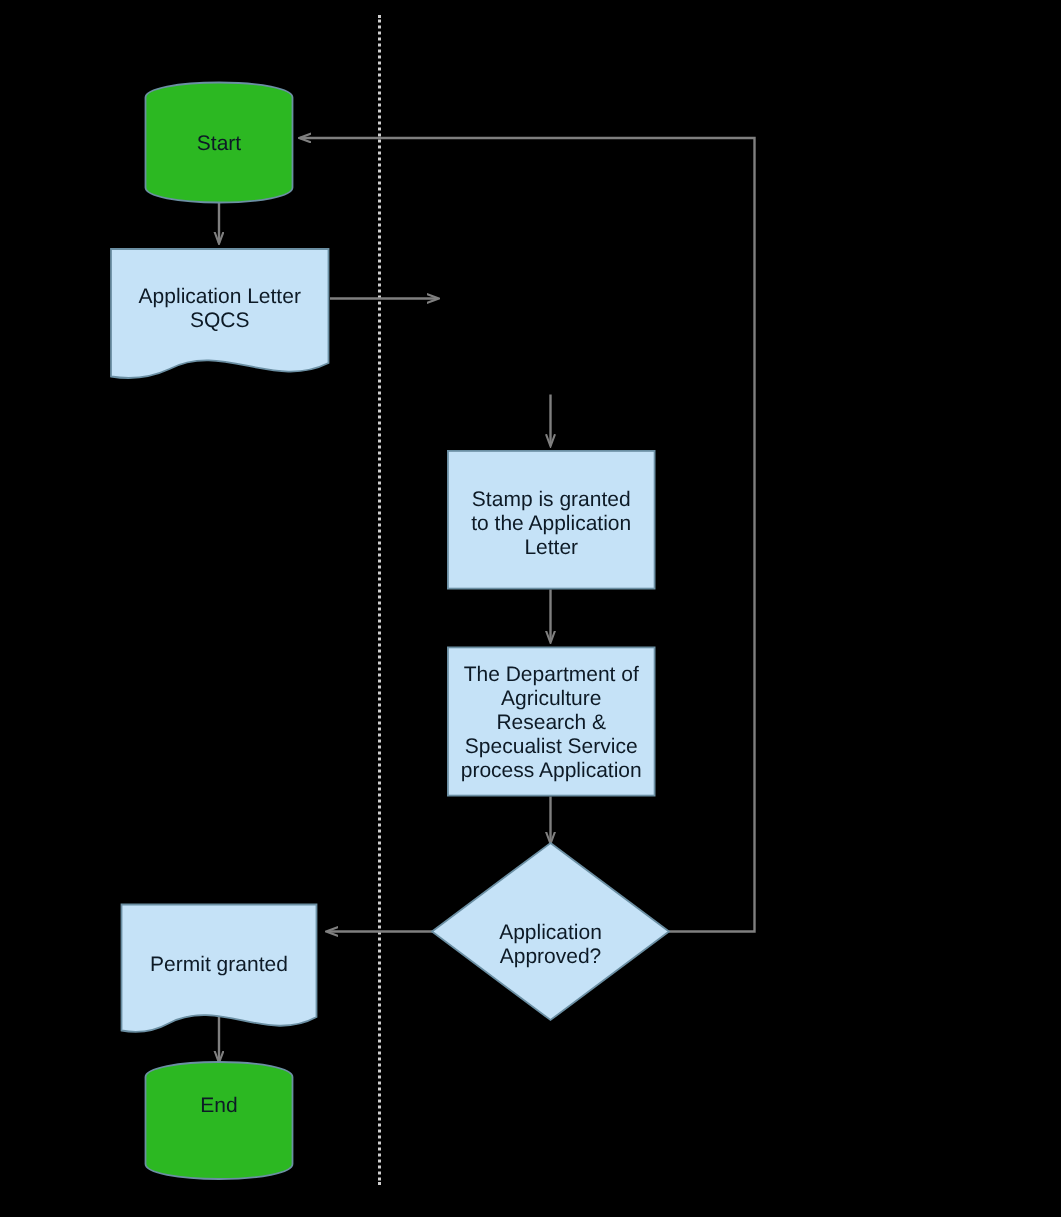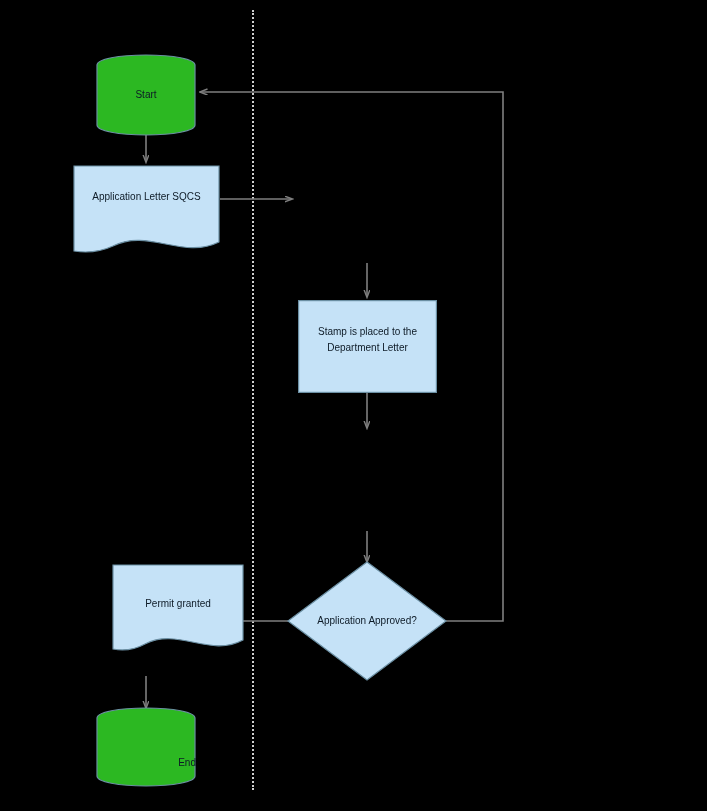--- a/index.html
+++ b/index.html
@@ -14,21 +14,21 @@
     background: #000000;
     overflow: hidden;
     font-family: "Liberation Sans", sans-serif;
   }
   .node-label {
     position: absolute;
     left: 0;
     right: 0;
     text-align: center;
     color: #0d1a26;
-    font-size: 10px;
+    font-size: 14px;
     line-height: 16px;
     pointer-events: none;
     white-space: pre-line;
   }
   .shape {
     position: absolute;
   }
   .shape svg {
     display: block;
     overflow: visible;
@@ -87,38 +87,44 @@
       <path d="M1,1 L146,1 L146,77 C110,95 75,63 40,81 C27,87 13,88 1,86 Z" fill="#c5e2f7" stroke="#6b8fa3" stroke-width="1.2"></path>
     </svg>
     <div class="node-label" style="top:24px; padding:0 14px;text-align:center;">Application Letter SQCS</div>
   </div>
 
 
   <div class="shape" style="left:298px; top:300px;">
     <svg width="139" height="93" viewBox="0 0 139 93">
       <rect x="0.6" y="0.6" width="137.8" height="91.8" fill="#c5e2f7" stroke="#6b8fa3" stroke-width="1.2"></rect>
     </svg>
-    <div class="node-label" style="top:24px; padding:0 10px;">Stamp is placed to the Department Letter</div>
+    <div class="node-label" style="top:24px; padding:0 10px;">Stamp is granted to the Application Letter</div>
   </div>
 
+  <div class="shape" style="left:298px; top:431px;">
+    <svg width="139" height="100" viewBox="0 0 139 100">
+      <rect x="0.6" y="0.6" width="137.8" height="98.8" fill="#c5e2f7" stroke="#6b8fa3" stroke-width="1.2"></rect>
+    </svg>
+    <div class="node-label" style="top:10px; padding:0 6px;">The Department of Agriculture Research &amp; Specualist Service process Application</div>
+  </div>
 
   <div class="shape" style="left:287px; top:561px;">
     <svg width="160" height="120" viewBox="0 0 160 120">
       <path d="M80,1 L159,60 L80,119 L1,60 Z" fill="#c5e2f7" stroke="#6b8fa3" stroke-width="1.2"></path>
     </svg>
     <div class="node-label" style="top:52px; padding:0 12px;">Application Approved?</div>
   </div>
 
-  <div class="shape" style="left:80px; top:564px;margin-left:32px;">
+  <div class="shape" style="left:80px; top:602px;">
     <svg width="132" height="92" viewBox="0 0 132 92">
       <path d="M1,1 L131,1 L131,76 C98,94 66,63 33,80 C22,86 11,87 1,85 Z" fill="#c5e2f7" stroke="#6b8fa3" stroke-width="1.2"></path>
     </svg>
     <div class="node-label" style="top:32px; padding:0 10px;">Permit granted</div>
   </div>
 
   <div class="shape" style="left:96px; top:707px;">
     <svg width="100" height="80" viewBox="0 0 100 80">
       <path d="M1,11 C1,5 23,1 50,1 C77,1 99,5 99,11 L99,69 C99,75 77,79 50,79 C23,79 1,75 1,69 Z" fill="#2cb822" stroke="#6b8fa3" stroke-width="1.2"></path>
     </svg>
-    <div class="node-label" style="top:48px;text-align:right;">End</div>
+    <div class="node-label" style="top:21px;">End</div>
   </div>
 
 </div>
 
 </body></html>

